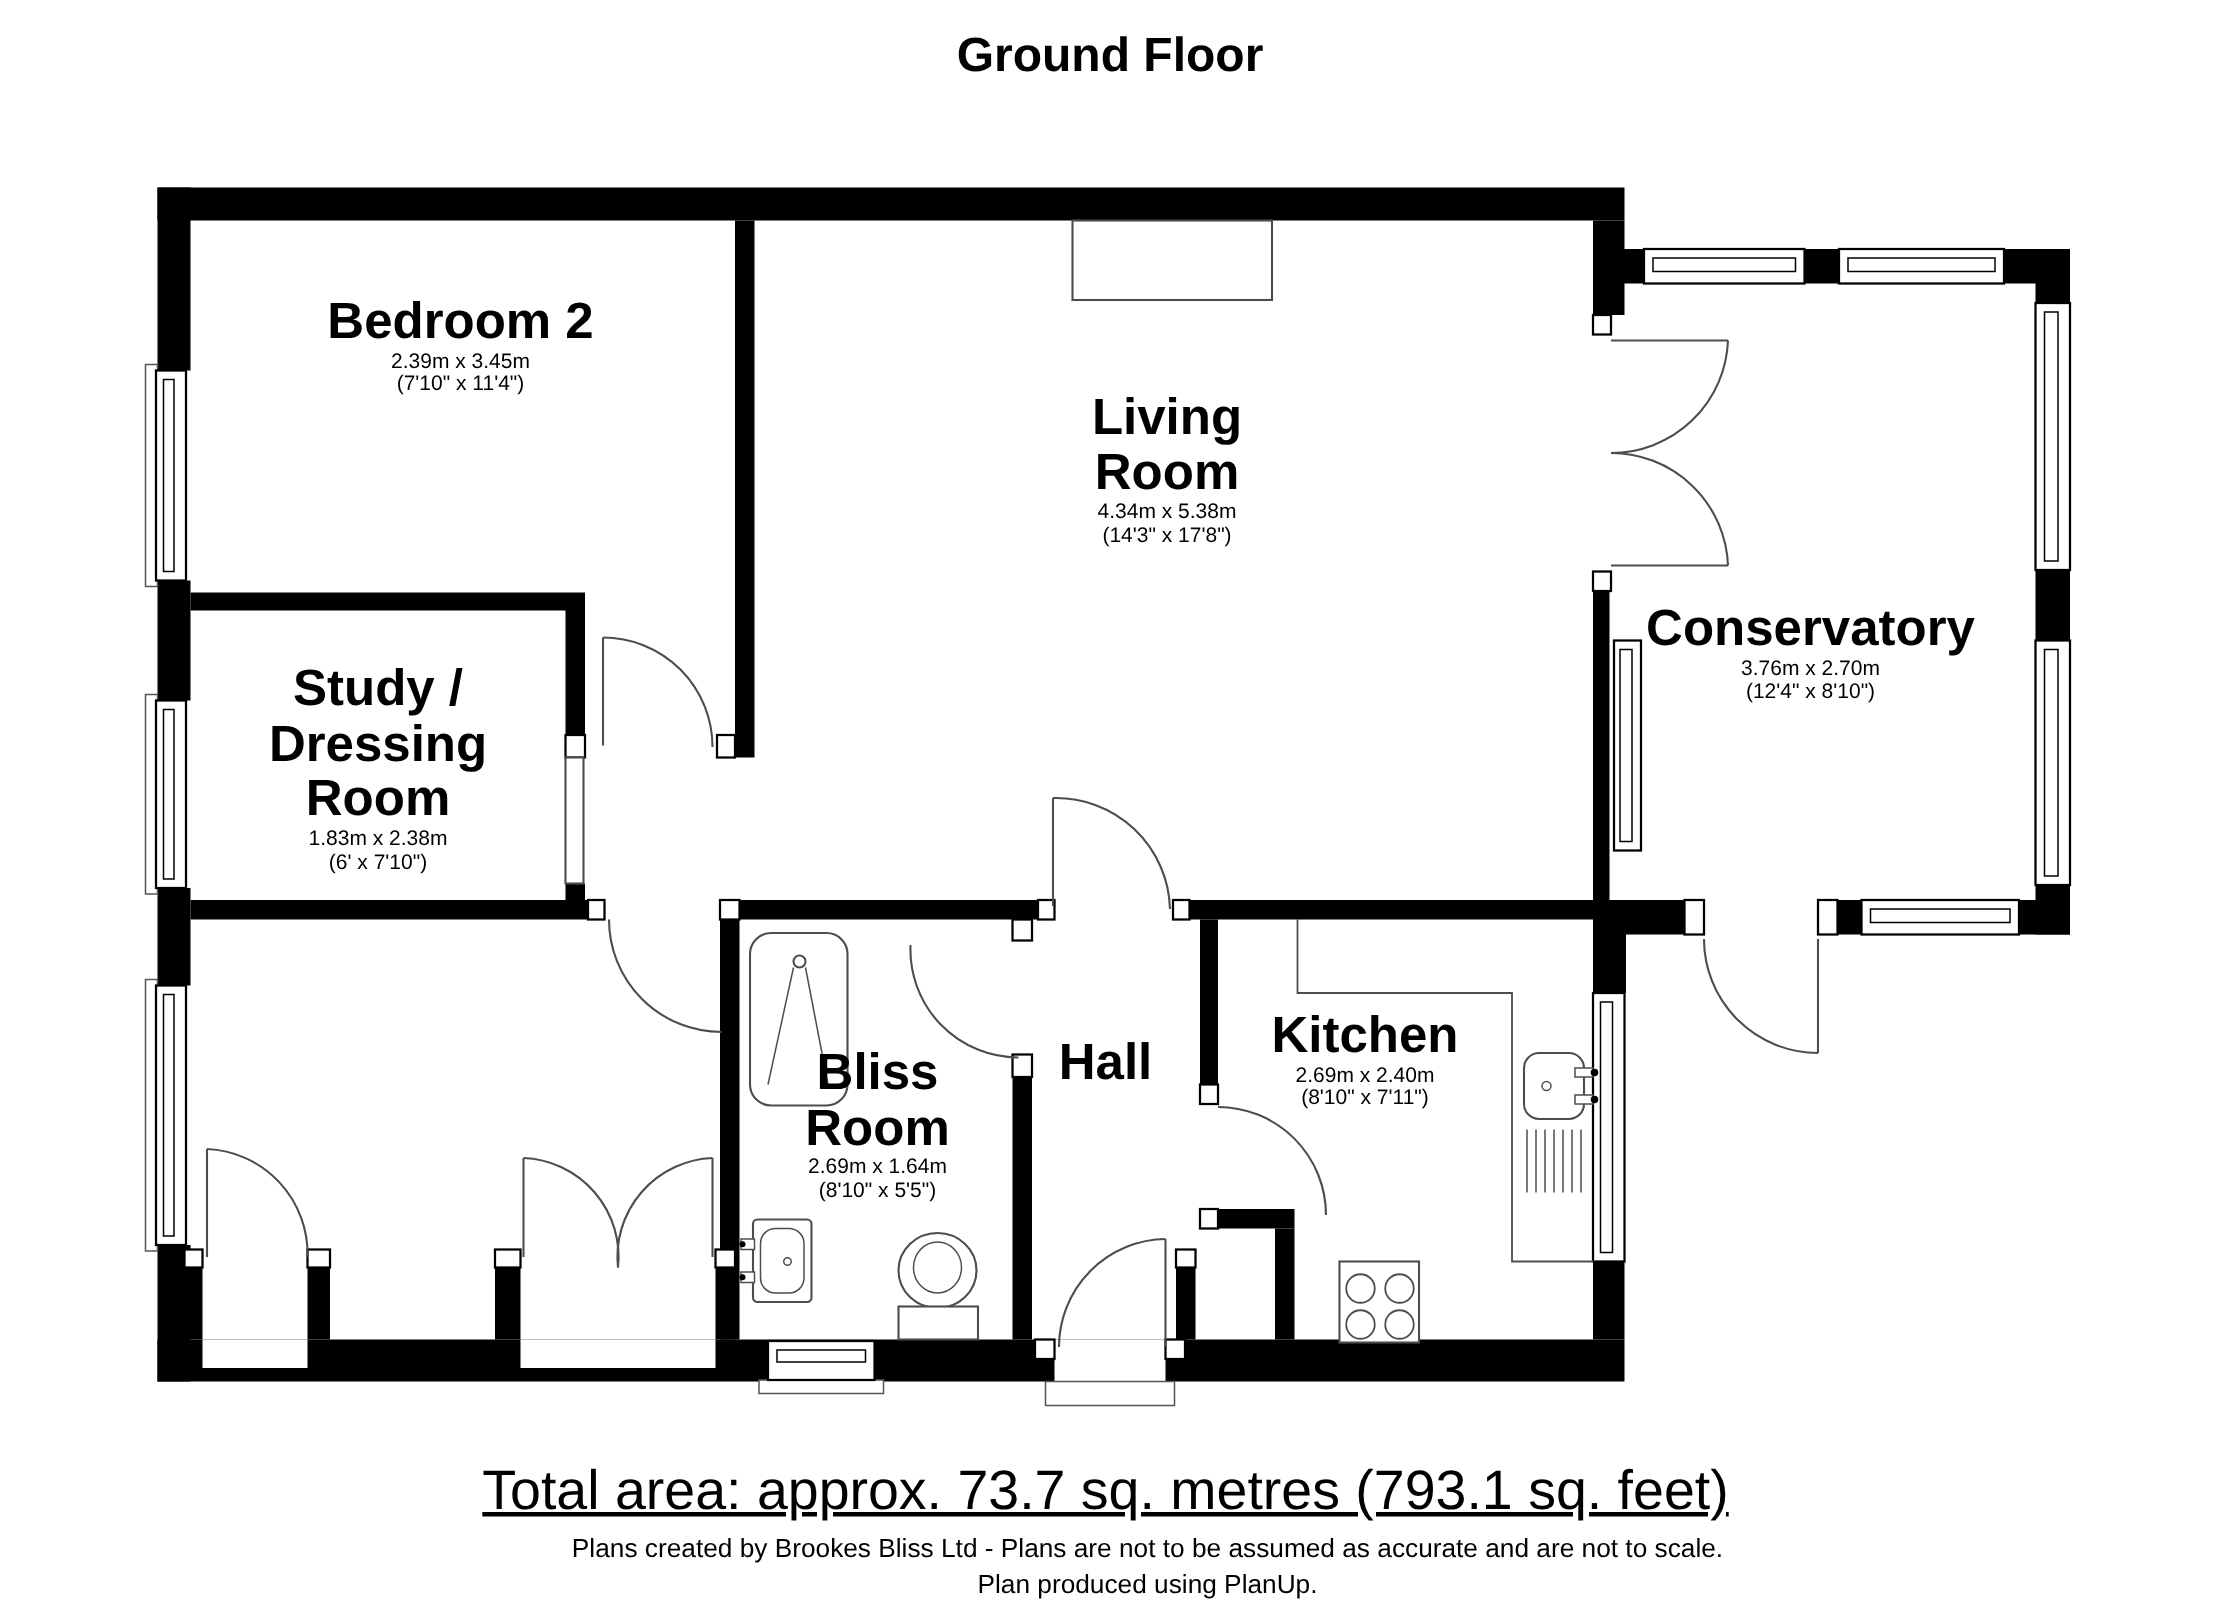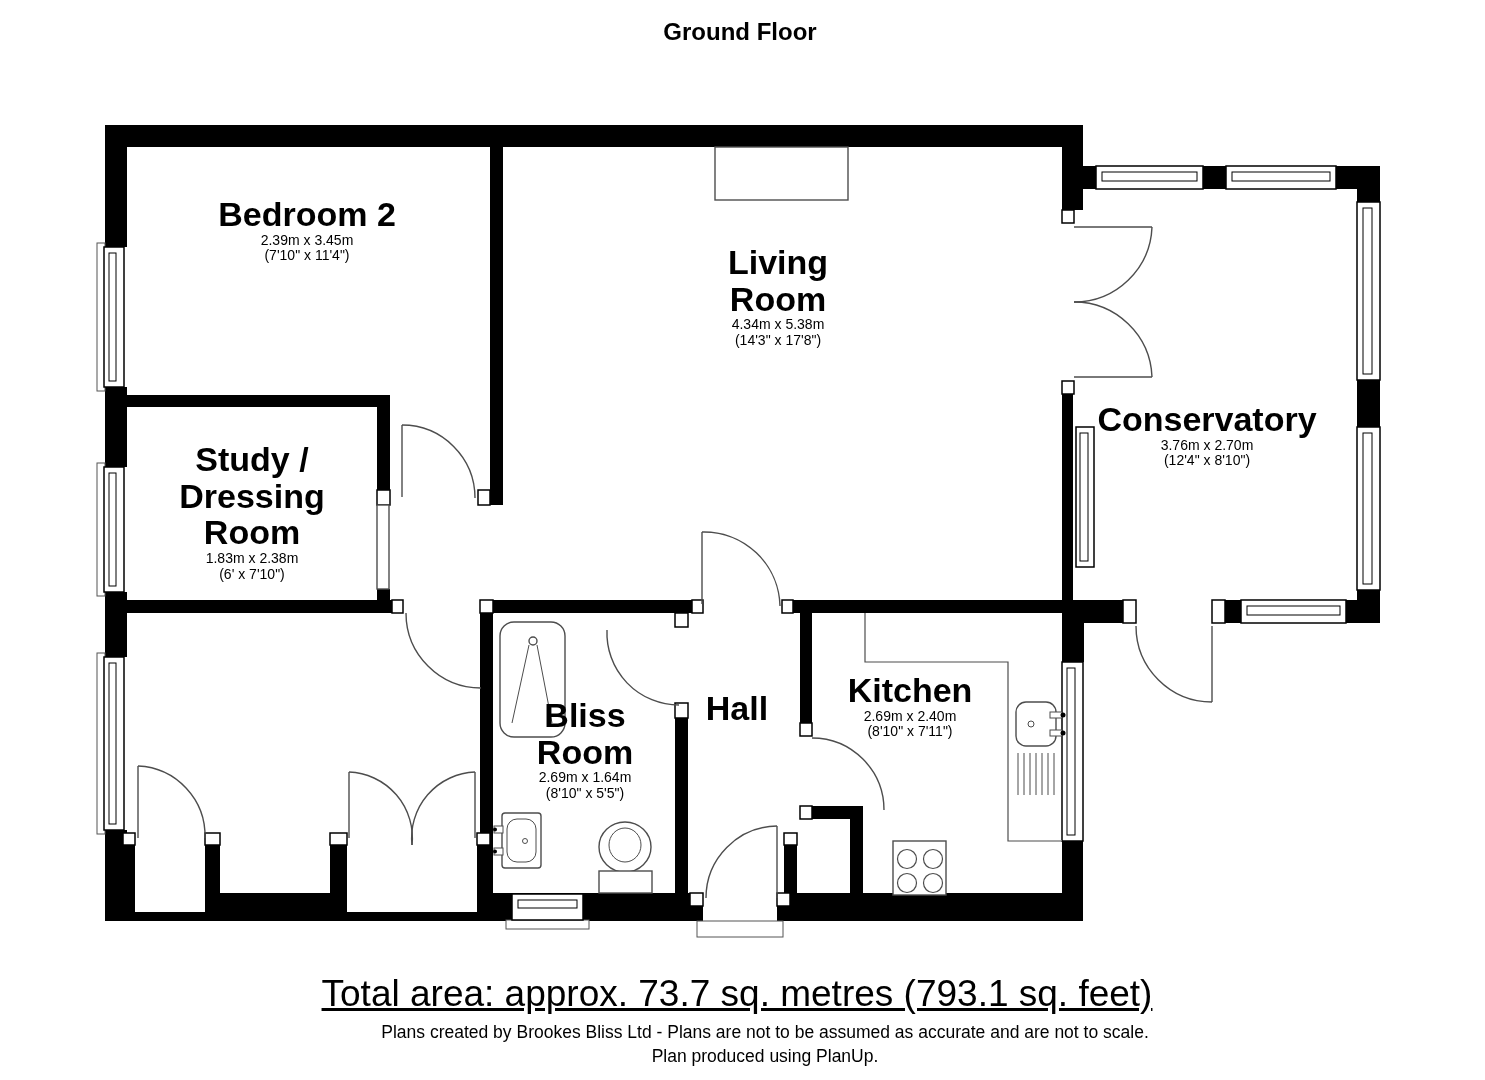--- a/index.html
+++ b/index.html
@@ -1,19 +1,19 @@
 <!DOCTYPE html>
 <html><head>
 <meta charset="utf-8">
 <style>
   html,body{margin:0;padding:0;background:#ffffff;}
   #page{position:relative;width:1485px;height:1080px;background:#ffffff;overflow:hidden;
         font-family:"Liberation Sans",sans-serif;color:#000;}
   #plan-title{position:absolute;left:740px;top:18px;transform:translateX(-50%);
-        font-size:24px;font-weight:bold;white-space:nowrap;}
+        font-size:32px;font-weight:bold;white-space:nowrap;}
   svg{position:absolute;left:0;top:0;}
   .room-label{position:absolute;transform:translateX(-50%);text-align:center;}
   .room-name{font-weight:bold;font-size:34px;line-height:1.08;white-space:pre-line;}
   .room-dims{font-size:14px;line-height:1.12;white-space:pre-line;}
   #total-area{position:absolute;left:737px;top:973px;transform:translateX(-50%);
         font-size:37px;white-space:nowrap;text-decoration:underline;}
   .disclaimer{position:absolute;left:737px;transform:translateX(-50%);
         font-size:17.5px;white-space:nowrap;margin-left:28px;}
   #disclaimer-1{top:1022px;}
   #disclaimer-2{top:1046px;}
@@ -265,21 +265,21 @@
       </g>
     </g>
   </svg>
 
   <div class="room-label" style="left:307px;top:196px;">
     <div class="room-name">Bedroom 2</div>
     <div class="room-dims">2.39m x 3.45m</div>
     <div class="room-dims">(7'10" x 11'4")</div>
   </div>
 
-  <div class="room-label" style="left:778px;top:244px;">
+  <div class="room-label" style="left:778px;top:260px;">
     <div class="room-name">Living
 Room</div>
     <div class="room-dims">4.34m x 5.38m</div>
     <div class="room-dims">(14'3" x 17'8")</div>
   </div>
 
   <div class="room-label" style="left:1207px;top:401px;">
     <div class="room-name">Conservatory</div>
     <div class="room-dims">3.76m x 2.70m</div>
     <div class="room-dims">(12'4" x 8'10")</div>

